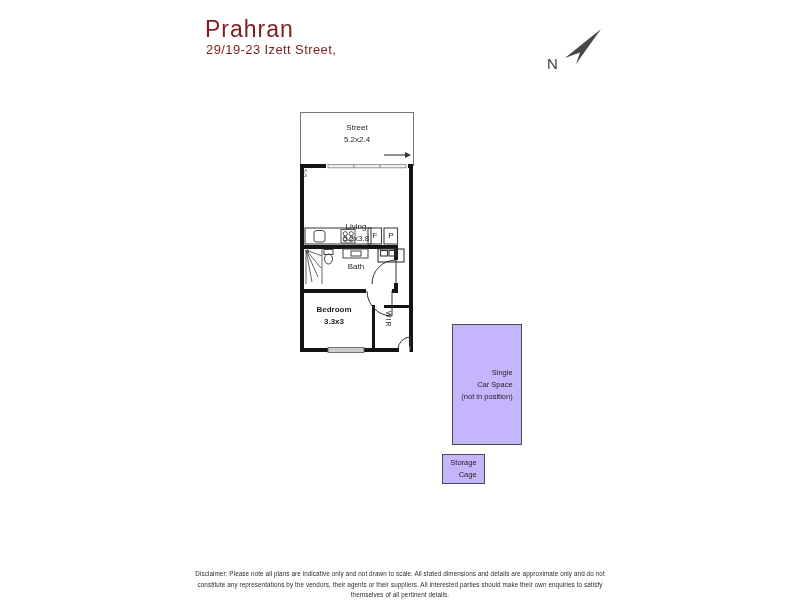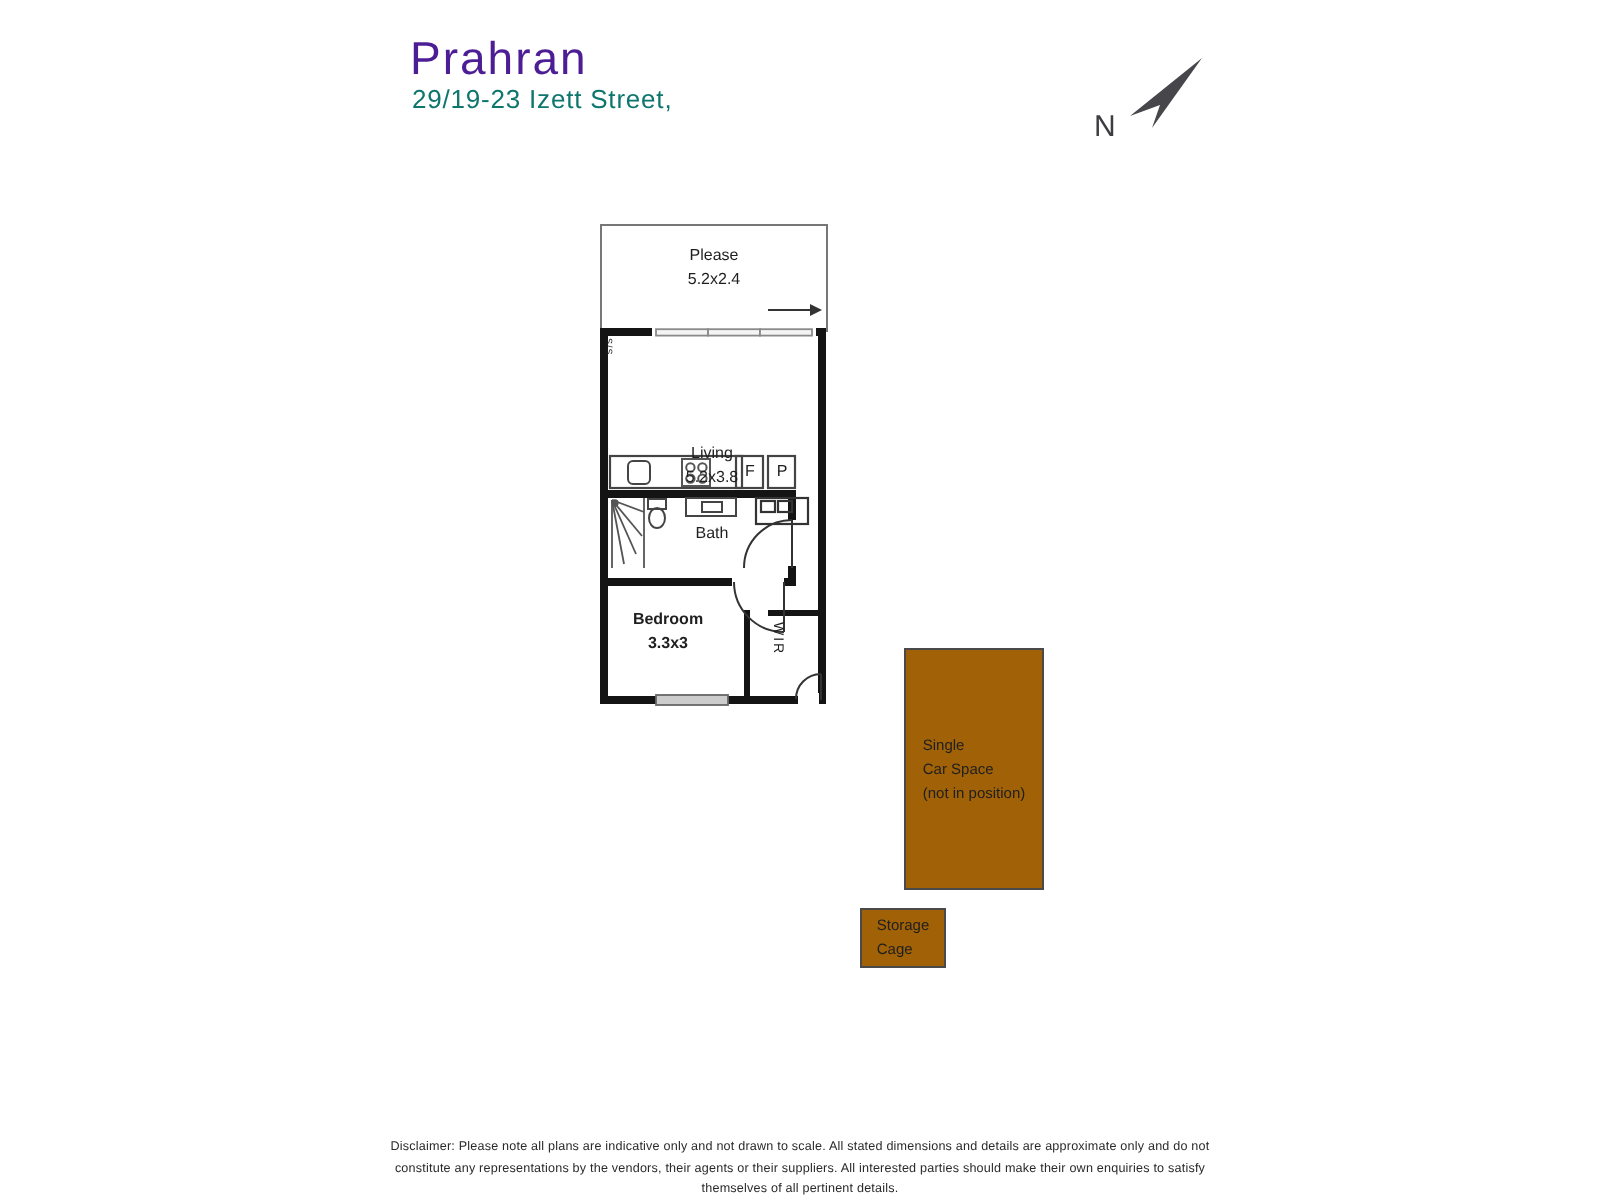--- a/index.html
+++ b/index.html
@@ -2,41 +2,41 @@
 <html><head>
 <meta charset="utf-8">
 <style>
   html,body{margin:0;padding:0;}
   body{
     width:800px;height:600px;position:relative;background:#ffffff;
     font-family:"Liberation Sans", sans-serif;color:#2b2b2b;overflow:hidden;
   }
   .abs{position:absolute;}
   
-  .suburb{left:205px;top:16px;font-size:23px;font-weight:400;letter-spacing:1px;color:#4c1d95;}
-  .address{left:206px;top:42px;font-size:13px;letter-spacing:0.4px;color:#0f766e;}
+  .suburb{left:205px;top:16px;font-size:23px;font-weight:400;letter-spacing:1px;color:#7f1d1d;}
+  .address{left:206px;top:42px;font-size:13px;letter-spacing:0.4px;color:#7f1d1d;}
   
   .north-n{left:547px;top:55px;font-size:15px;color:#3d3d42;}
   
   .room-label{text-align:center;font-size:8px;line-height:1.5;color:#1f1f1f;transform:translateX(-50%);white-space:nowrap;}
   .lbl-balcony{left:357px;top:122px;}
   .lbl-living{left:356px;top:173px;margin-top:48px;}
   .lbl-bath{left:356px;top:261px;}
   .lbl-bedroom{left:334px;top:304px;font-weight:bold;}
   .tiny-box-label{font-size:8px;color:#1f1f1f;width:14px;text-align:center;}
   .lbl-f{left:368px;top:231px;}
   .lbl-p{left:384px;top:231px;}
   .vert{writing-mode:vertical-rl;color:#1f1f1f;}
   .lbl-ss{left:302px;top:169px;font-size:4.5px;letter-spacing:0.5px;}
   .lbl-wir{left:385px;top:311px;font-size:7px;letter-spacing:1px;}
   
   .outline-box{border:1.5px solid #4a4a4a;display:flex;align-items:center;justify-content:center;
-    text-align:left;font-size:7.5px;line-height:1.6;color:#1f1f1f;white-space:pre-line;background:#a16207;}
+    text-align:right;font-size:7.5px;line-height:1.6;color:#1f1f1f;white-space:pre-line;background:#c4b5fd;}
   .car-space{left:452px;top:324px;width:68px;height:119px;}
-  .storage-cage{left:430px;top:454px;width:41px;height:28px;}
+  .storage-cage{left:442px;top:454px;width:41px;height:28px;}
   
   .disclaimer{left:194px;top:569px;width:412px;text-align:center;font-size:6.3px;
     line-height:1.7;color:#2a2a2a;letter-spacing:0.1px;}
   svg{position:absolute;left:0;top:0;}
 </style>
 </head>
 <body>
 
 <svg width="800" height="600" viewBox="0 0 800 600">
 
@@ -134,21 +134,21 @@
     <rect x="328" y="347.5" width="36" height="5" fill="#cccccc" stroke="#666" stroke-width="0.9"></rect>
   </g>
 </svg>
 
 <div class="abs suburb">Prahran</div>
 <div class="abs address">29/19-23 Izett Street,</div>
 
 <div class="abs north-n">N</div>
 
 <div class="abs room-label lbl-balcony">
-  <div>Please</div>
+  <div>Street</div>
   <div>5.2x2.4</div>
 </div>
 <div class="abs room-label lbl-living">
   <div>Living</div>
   <div>5.2x3.8</div>
 </div>
 <div class="abs room-label lbl-bath">Bath</div>
 <div class="abs room-label lbl-bedroom">
   <div>Bedroom</div>
   <div>3.3x3</div>

